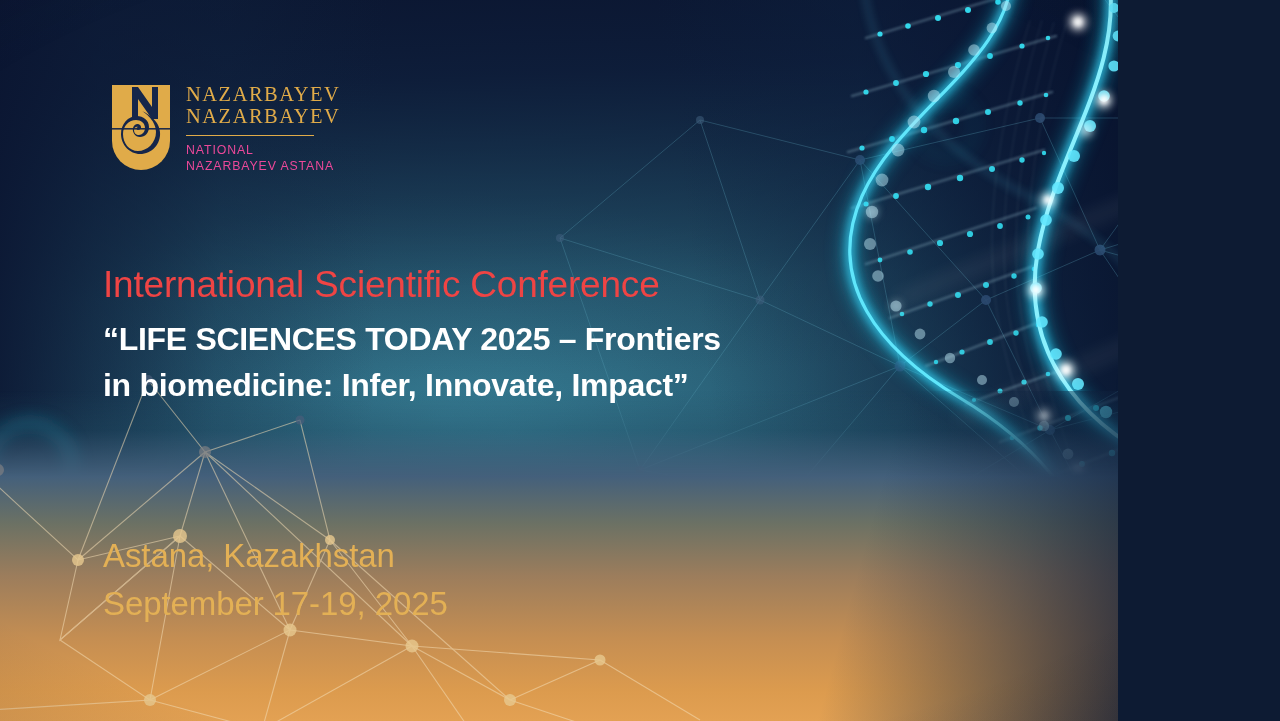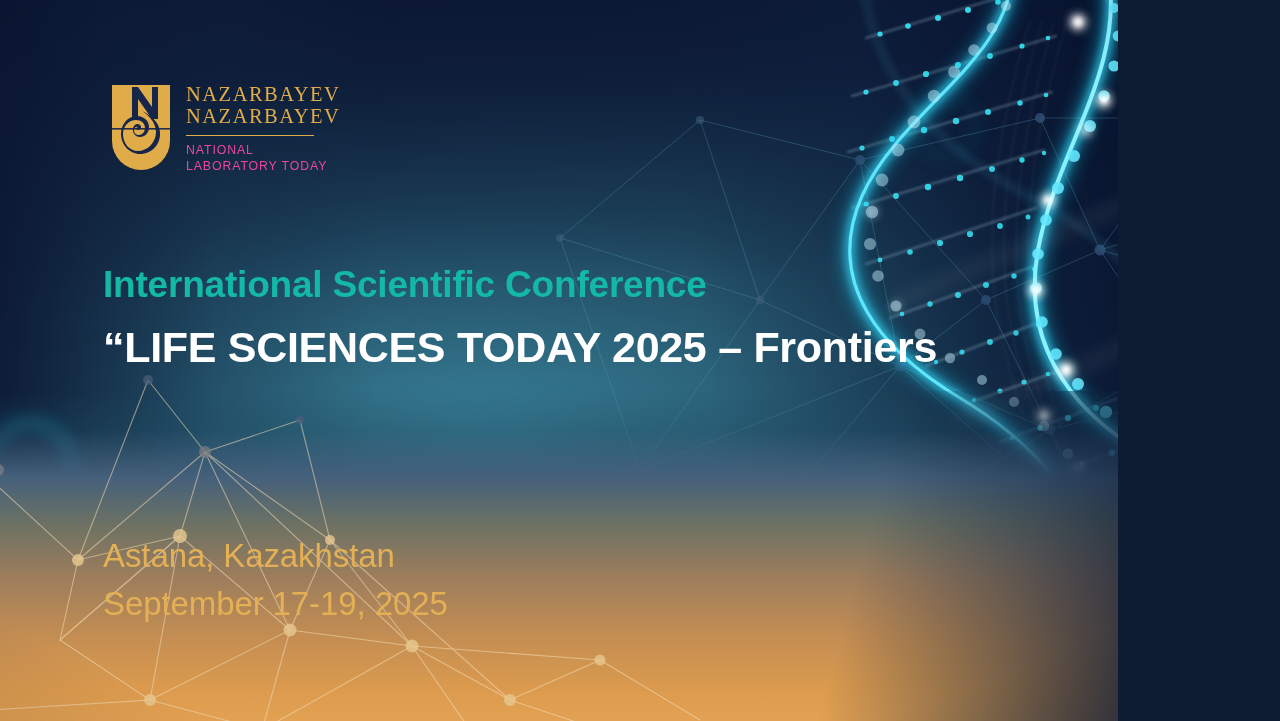--- a/index.html
+++ b/index.html
@@ -87,31 +87,31 @@
     font-size:12.3px;
     line-height:1.26;
     letter-spacing:0.9px;
     font-weight:400;
     white-space:nowrap;
   }
 
   
   .headline { position:absolute; left:103px; top:264px; }
   .eyebrow {
-    color:#14b8a6;
+    color:#ef4444;
     font-size:37px;
-    font-weight:700;
+    font-weight:400;
     line-height:1.12;
     letter-spacing:-0.2px;
     white-space:nowrap;
   }
   .title {
     margin-top:12px;
     color:#ffffff;
-    font-size:43px;
+    font-size:32px;
     font-weight:700;
     line-height:1.42;
     letter-spacing:-0.3px;
     white-space:nowrap;
   }
   .title-line { display:block; }
 
   
   .venue { position:absolute; left:103px; top:532px; }
   .venue-line {
@@ -560,28 +560,29 @@
           <path d="M30 26 C30 26 44 34 44 47 C44 58 35 66 26 66 C17 66 11 58 11 49 C11 41 17 35 24 35 C29 35 33 38 33 43 C33 47 30 50 27 50 C24 50 22 48 22 45 C22 43 24 41 26 42 C24 42 24 45 26 45 C29 45 30 42 28 40 C26 38 22 39 21 43 C20 47 23 52 28 52 C33 52 37 48 37 42 C37 35 31 31 25 31 C16 31 9 39 9 49 C9 60 18 69 28 69 C40 69 49 59 48 47 C47 33 30 26 30 26 Z" fill="#16264a"></path>
 
           <rect x="0" y="43" width="58" height="1.6" fill="#16264a" opacity="0.95"></rect>
         </g>
       </svg>
       <div class="logo-text">
         <div class="logo-wordmark">NAZARBAYEV</div>
         <div class="logo-wordmark">NAZARBAYEV</div>
         <div class="logo-rule"></div>
         <div class="logo-sub">NATIONAL</div>
-        <div class="logo-sub">LABORATORY TODAY</div>
+        <div class="logo-sub">NAZARBAYEV ASTANA</div>
       </div>
     </div>
 
     <div class="headline">
       <div class="eyebrow">International Scientific Conference</div>
       <div class="title">
         <span class="title-line">“LIFE SCIENCES TODAY 2025 – Frontiers</span>
+        <span class="title-line">in biomedicine: Infer, Innovate, Impact”</span>
       </div>
     </div>
 
     <div class="venue">
       <span class="venue-line">Astana, Kazakhstan</span>
       <span class="venue-line">September 17-19, 2025</span>
     </div>
 
   </div>
 </div>

